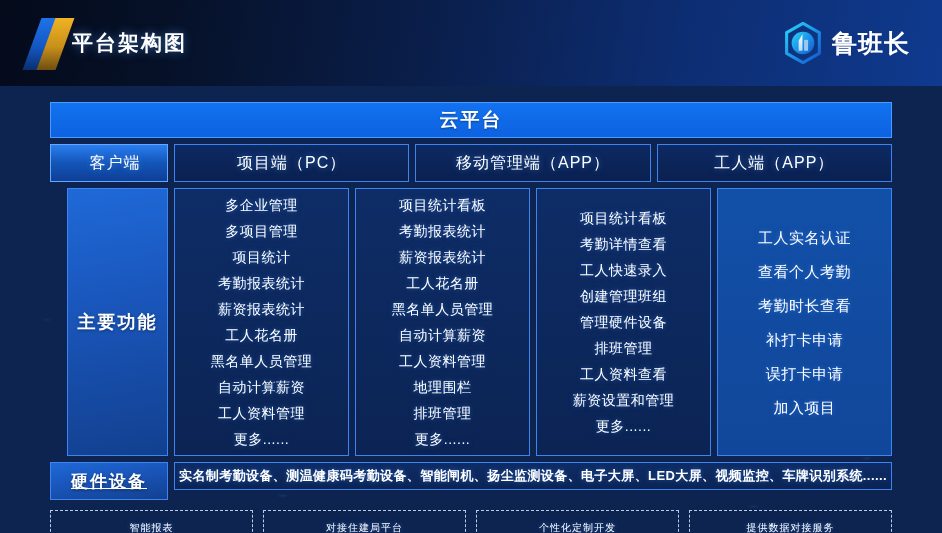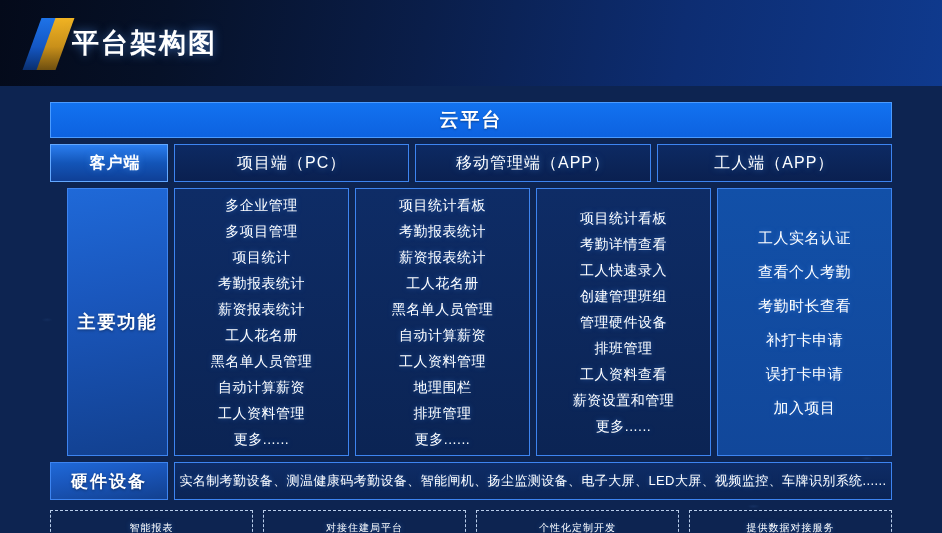--- a/index.html
+++ b/index.html
@@ -67,21 +67,21 @@
     left: 22px;
     background: linear-gradient(180deg, #f0b323 0%, #c9901a 55%, #6e4f10 100%);
   }
 
   .page-title {
     position: absolute;
     left: 72px;
     top: 50%;
     transform: translateY(-50%);
     color: #ffffff;
-    font-size: 27px;
+    font-size: 21px;
     font-weight: bold;
     letter-spacing: 2px;
     text-shadow: 0 0 10px rgba(90,160,255,.55);
   }
 
   .brand {
     position: absolute;
     right: 32px;
     top: 50%;
     transform: translateY(-50%);
@@ -136,40 +136,40 @@
     justify-content: center;
     border: 1px solid #3d84f0;
     color: #ffffff;
     font-size: 16px;
     letter-spacing: 1px;
     background: linear-gradient(180deg, #0d2a63 0%, #0a2050 100%);
     text-shadow: 0 0 6px rgba(80,160,255,.5);
   }
   .head-cell.accent {
     background: linear-gradient(180deg, #2a7ef0 0%, #1355b8 50%, #0f3f96 100%);
-    font-weight: bold;
+    font-weight: normal;
     border-color: #63a8ff;
     padding-left: 12px;
   }
 
   
   .side-cell {
     display: flex;
     align-items: center;
     justify-content: center;
     border: 1px solid #3d84f0;
     color: #ffffff;
     font-size: 18px;
     font-weight: bold;
     letter-spacing: 2px;
     background: linear-gradient(170deg, #1f69d8 0%, #1a57bd 40%, #12408f 100%);
     text-shadow: 0 1px 3px rgba(0,0,0,.4);
   }
   .side-cell.features { height: 268px; margin-left: 17px; }
-  .side-cell.hardware { height: 38px; font-size: 17px; }
+  .side-cell.hardware { height: 38px; font-size: 17px; text-decoration: underline; }
 
   
   .panels { display: flex; gap: 6px; height: 268px; }
   .panel {
     flex: 1 1 0;
     border: 1px solid #3d84f0;
     background: linear-gradient(180deg, #0e2c66 0%, #0b2454 100%);
     display: flex;
     flex-direction: column;
     align-items: center;
@@ -187,32 +187,33 @@
     font-size: 14px;
     line-height: 24px;
     letter-spacing: .5px;
     white-space: nowrap;
     text-shadow: 0 0 5px rgba(70,150,255,.5);
   }
   .panel.light .panel-item { font-size: 15px; line-height: 27px; }
 
   
   .hw-strip {
-    height: 38px;
+    height: 28px;
     border: 1px solid #3d84f0;
     background: linear-gradient(180deg, #0e2c66 0%, #0b2454 100%);
     display: flex;
     align-items: center;
     justify-content: center;
     color: #ffffff;
     font-size: 13px;
     letter-spacing: .4px;
     padding: 0 0;
     white-space: nowrap;
     text-shadow: 0 0 5px rgba(70,150,255,.45);
+    font-weight: bold;
   }
 
   
   .tag-row {
     display: flex;
     gap: 10px;
     margin-top: 10px;
   }
   .tag {
     flex: 1 1 0;
@@ -235,20 +236,40 @@
 
 <div class="header">
 
   <div class="logo-mark">
     <div class="bar blue"></div>
     <div class="bar gold"></div>
   </div>
 
   <div class="page-title">平台架构图</div>
 
+  <div class="brand">
+    <svg class="brand-icon" viewBox="0 0 44 46">
+      <defs>
+        <linearGradient id="hexg" x1="0" y1="0" x2="1" y2="1">
+          <stop offset="0%" stop-color="#2ad4f5"></stop>
+          <stop offset="55%" stop-color="#1a8fe8"></stop>
+          <stop offset="100%" stop-color="#1356c9"></stop>
+        </linearGradient>
+        <linearGradient id="bldg" x1="0" y1="0" x2="0" y2="1">
+          <stop offset="0%" stop-color="#ffffff"></stop>
+          <stop offset="100%" stop-color="#bcd8f5"></stop>
+        </linearGradient>
+      </defs>
+      <path d="M22 1.5 L40 11.5 L40 34.5 L22 44.5 L4 34.5 L4 11.5 Z" fill="none" stroke="url(#hexg)" stroke-width="3.4" stroke-linejoin="round"></path>
+      <circle cx="22" cy="23" r="12.5" fill="url(#hexg)"></circle>
+      <path d="M21.4 13.5 L21.4 31.5 L17.2 31.5 L17.2 20.5 Z" fill="url(#bldg)"></path>
+      <rect x="23.2" y="19.5" width="4.4" height="12" fill="#9ec8f0"></rect>
+    </svg>
+    <div class="brand-name">鲁班长</div>
+  </div>
 </div>
 
 <div class="board">
 
   <div class="cloud-bar">云平台</div>
 
   <div class="grid-row">
     <div class="col-label">
       <div class="head-cell accent">客户端</div>
     </div>

